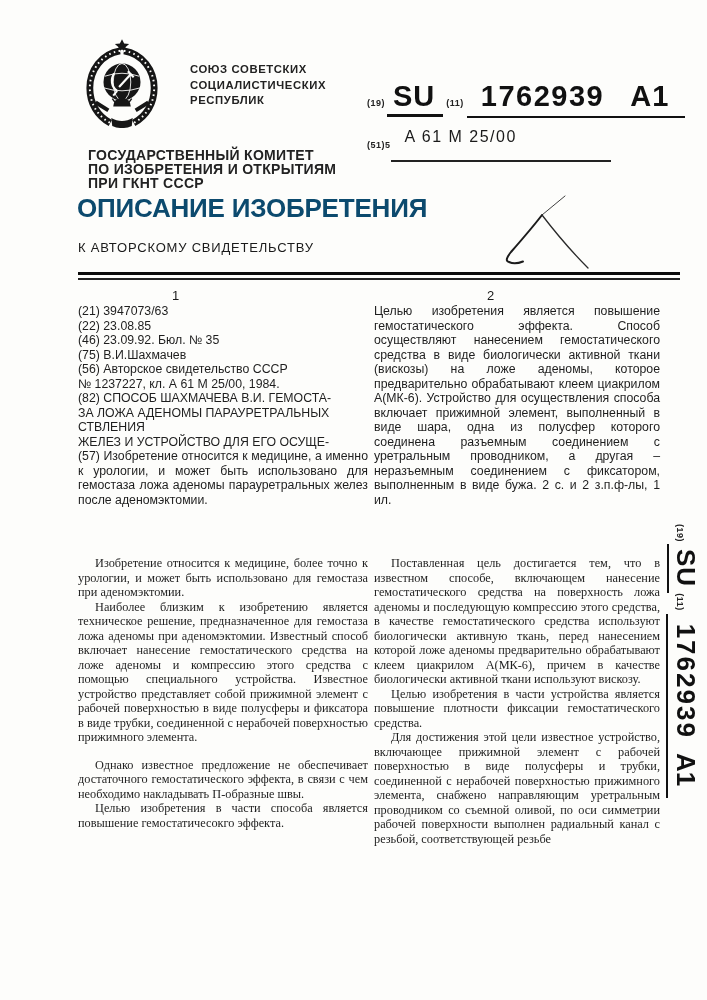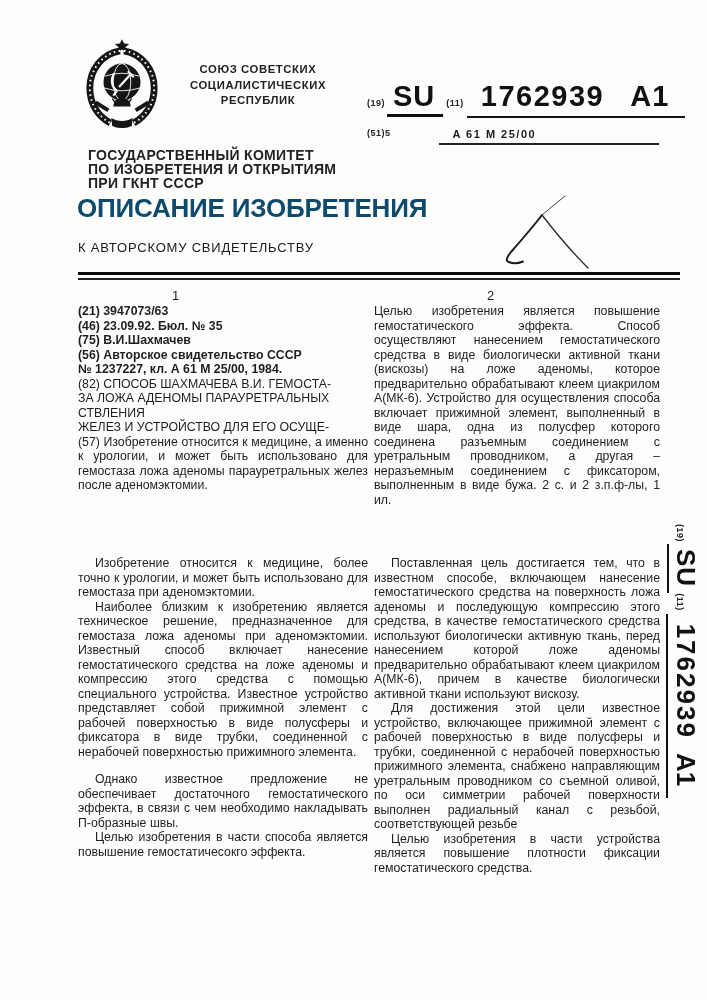--- a/index.html
+++ b/index.html
@@ -5,52 +5,52 @@
   html,body{margin:0;padding:0;background:#e8e8e6;}
   .page{
     position:relative;width:707px;height:1000px;margin:0 auto;
     background:#fdfdfb;color:#1d1d1d;overflow:hidden;
     font-family:"Liberation Sans","DejaVu Sans",sans-serif;
     -webkit-font-smoothing:antialiased;
   }
   
   .emblem{position:absolute;left:83px;top:38px;}
   .union{position:absolute;left:190px;top:62px;font-size:11.3px;line-height:15.5px;
-         letter-spacing:.6px;font-weight:700;color:#222;text-align:center;}
+         letter-spacing:.6px;font-weight:700;color:#222;}
   .codes-row{position:absolute;left:367px;top:80px;display:flex;align-items:baseline;white-space:nowrap;}
   .small-code{font-size:9px;font-weight:700;color:#222;letter-spacing:.5px;}
   .su-code{font-size:29px;font-weight:700;letter-spacing:1px;color:#111;
            border-bottom:3px solid #111;padding:0 8px 1px 6px;margin-left:2px;}
   .codes-row .small-code.c11{margin:0 1px 0 3px;}
   .num-group{display:flex;align-items:baseline;border-bottom:2px solid #111;
              padding:0 16px 3px 14px;margin-left:2px;}
   .doc-number{font-size:29px;font-weight:700;letter-spacing:1.5px;color:#111;}
   .kind-code{font-size:29px;font-weight:700;letter-spacing:1px;color:#111;margin-left:26px;}
-  .ipc-row{position:absolute;left:367px;top:128px;display:flex;align-items:flex-start;gap:48px;}
+  .ipc-row{position:absolute;left:367px;top:128px;display:flex;align-items:center;}
   .ipc-class{display:inline-block;width:206px;border-bottom:2px solid #222;
-             font-size:11px;letter-spacing:1.5px;padding:0 0 3px 14px;color:#1a1a1a;font-weight:700;}
+             font-size:16px;letter-spacing:1.5px;padding:0 0 14px 14px;color:#1a1a1a;font-weight:400;}
   .committee{position:absolute;left:88px;top:148px;font-size:14px;line-height:14px;
              letter-spacing:.3px;font-weight:700;color:#222;}
   .doc-title{position:absolute;left:77px;top:193px;margin:0;font-size:26px;font-weight:700;
              letter-spacing:-.2px;color:#0c4a6e;}
   .doc-subtitle{position:absolute;left:78px;top:240px;font-size:13px;letter-spacing:.8px;color:#1a1a1a;}
   .scribble{position:absolute;left:500px;top:190px;}
   .double-rule{position:absolute;left:78px;top:272px;width:602px;height:3px;
                border-top:3px solid #0b0b0b;border-bottom:2px solid #222;}
   .colnum{position:absolute;top:288px;font-size:13px;color:#1a1a1a;}
   .colnum-1{left:172px;}
   .colnum-2{left:487px;}
   
   .section{position:absolute;left:78px;width:582px;display:flex;}
   .sec1{top:304px;}
-  .sec2{top:556px;}
+  .sec2{top:556px;font-family:Liberation Serif, serif;}
   .col{font-size:12.3px;line-height:14.5px;color:#1e1e1e;}
   .col-l{width:290px;margin-right:6px;}
   .col-r{width:286px;}
-  .bib-line{white-space:nowrap;font-weight:bold;}
+  .bib-line{white-space:nowrap;}
   .bib-title{white-space:nowrap;font-weight:400;}
   .just{text-align:justify;margin:0;}
   .para{text-align:justify;text-indent:17px;margin:0;}
   .gap-top{margin-top:13px;}
   
   .side-id{position:absolute;left:701px;top:524px;width:356px;height:46px;
            transform:rotate(90deg);transform-origin:0 0;
            display:flex;align-items:baseline;white-space:nowrap;}
   .side-id .small-code{font-size:9px;}
   .side-su{font-size:26px;font-weight:700;letter-spacing:1px;color:#111;
@@ -120,20 +120,21 @@
   </svg>
 
   <div class="double-rule"></div>
 
   <div class="colnum colnum-1">1</div>
   <div class="colnum colnum-2">2</div>
 
   <div class="section sec1">
     <div class="col col-l">
       <div class="bib-line">(21) 3947073/63</div>
+      <div class="bib-line">(22) 23.08.85</div>
       <div class="bib-line">(46) 23.09.92. Бюл. № 35</div>
       <div class="bib-line">(75) В.И.Шахмачев</div>
       <div class="bib-line">(56) Авторское свидетельство СССР</div>
       <div class="bib-line">№ 1237227, кл. А 61 М 25/00, 1984.</div>
       <div class="bib-title">(82) СПОСОБ ШАХМАЧЕВА В.И. ГЕМОСТА-</div>
       <div class="bib-title">ЗА ЛОЖА АДЕНОМЫ ПАРАУРЕТРАЛЬНЫХ</div>
       <div class="bib-title">СТВЛЕНИЯ</div>
       <div class="bib-title">ЖЕЛЕЗ И УСТРОЙСТВО ДЛЯ ЕГО ОСУЩЕ-</div>
       <p class="just">(57) Изобретение относится к медицине, а именно к урологии, и может быть использовано для гемостаза ложа аденомы парауретральных желез после аденомэктомии.</p>
     </div>
@@ -144,22 +145,22 @@
 
   <div class="section sec2">
     <div class="col col-l">
       <p class="para">Изобретение относится к медицине, более точно к урологии, и может быть использовано для гемостаза при аденомэктомии.</p>
       <p class="para">Наиболее близким к изобретению является техническое решение, предназначенное для гемостаза ложа аденомы при аденомэктомии. Известный способ включает нанесение гемостатического средства на ложе аденомы и компрессию этого средства с помощью специального устройства. Известное устройство представляет собой прижимной элемент с рабочей поверхностью в виде полусферы и фиксатора в виде трубки, соединенной с нерабочей поверхностью прижимного элемента.</p>
       <p class="para gap-top">Однако известное предложение не обеспечивает достаточного гемостатического эффекта, в связи с чем необходимо накладывать П-образные швы.</p>
       <p class="para">Целью изобретения в части способа является повышение гемостатичесокго эффекта.</p>
     </div>
     <div class="col col-r">
       <p class="para">Поставленная цель достигается тем, что в известном способе, включающем нанесение гемостатического средства на поверхность ложа аденомы и последующую компрессию этого средства, в качестве гемостатического средства используют биологически активную ткань, перед нанесением которой ложе аденомы предварительно обрабатывают клеем циакрилом А(МК-6), причем в качестве биологически активной ткани используют вискозу.</p>
+      <p class="para">Целью изобретения в части устройства является повышение плотности фиксации гемостатического средства.</p>
       <p class="para">Для достижения этой цели известное устройство, включающее прижимной элемент с рабочей поверхностью в виде полусферы и трубки, соединенной с нерабочей поверхностью прижимного элемента, снабжено направляющим уретральным проводником со съемной оливой, по оси симметрии рабочей поверхности выполнен радиальный канал с резьбой, соответствующей резьбе</p>
-      <p class="para">Целью изобретения в части устройства является повышение плотности фиксации гемостатического средства.</p>
     </div>
   </div>
 
   <div class="side-id">
     <span class="small-code">(19)</span>
     <span class="side-su">SU</span>
     <span class="small-code">(11)</span>
     <span class="side-num-group">
       <span class="side-number">1762939</span>
       <span class="side-kind">A1</span>

